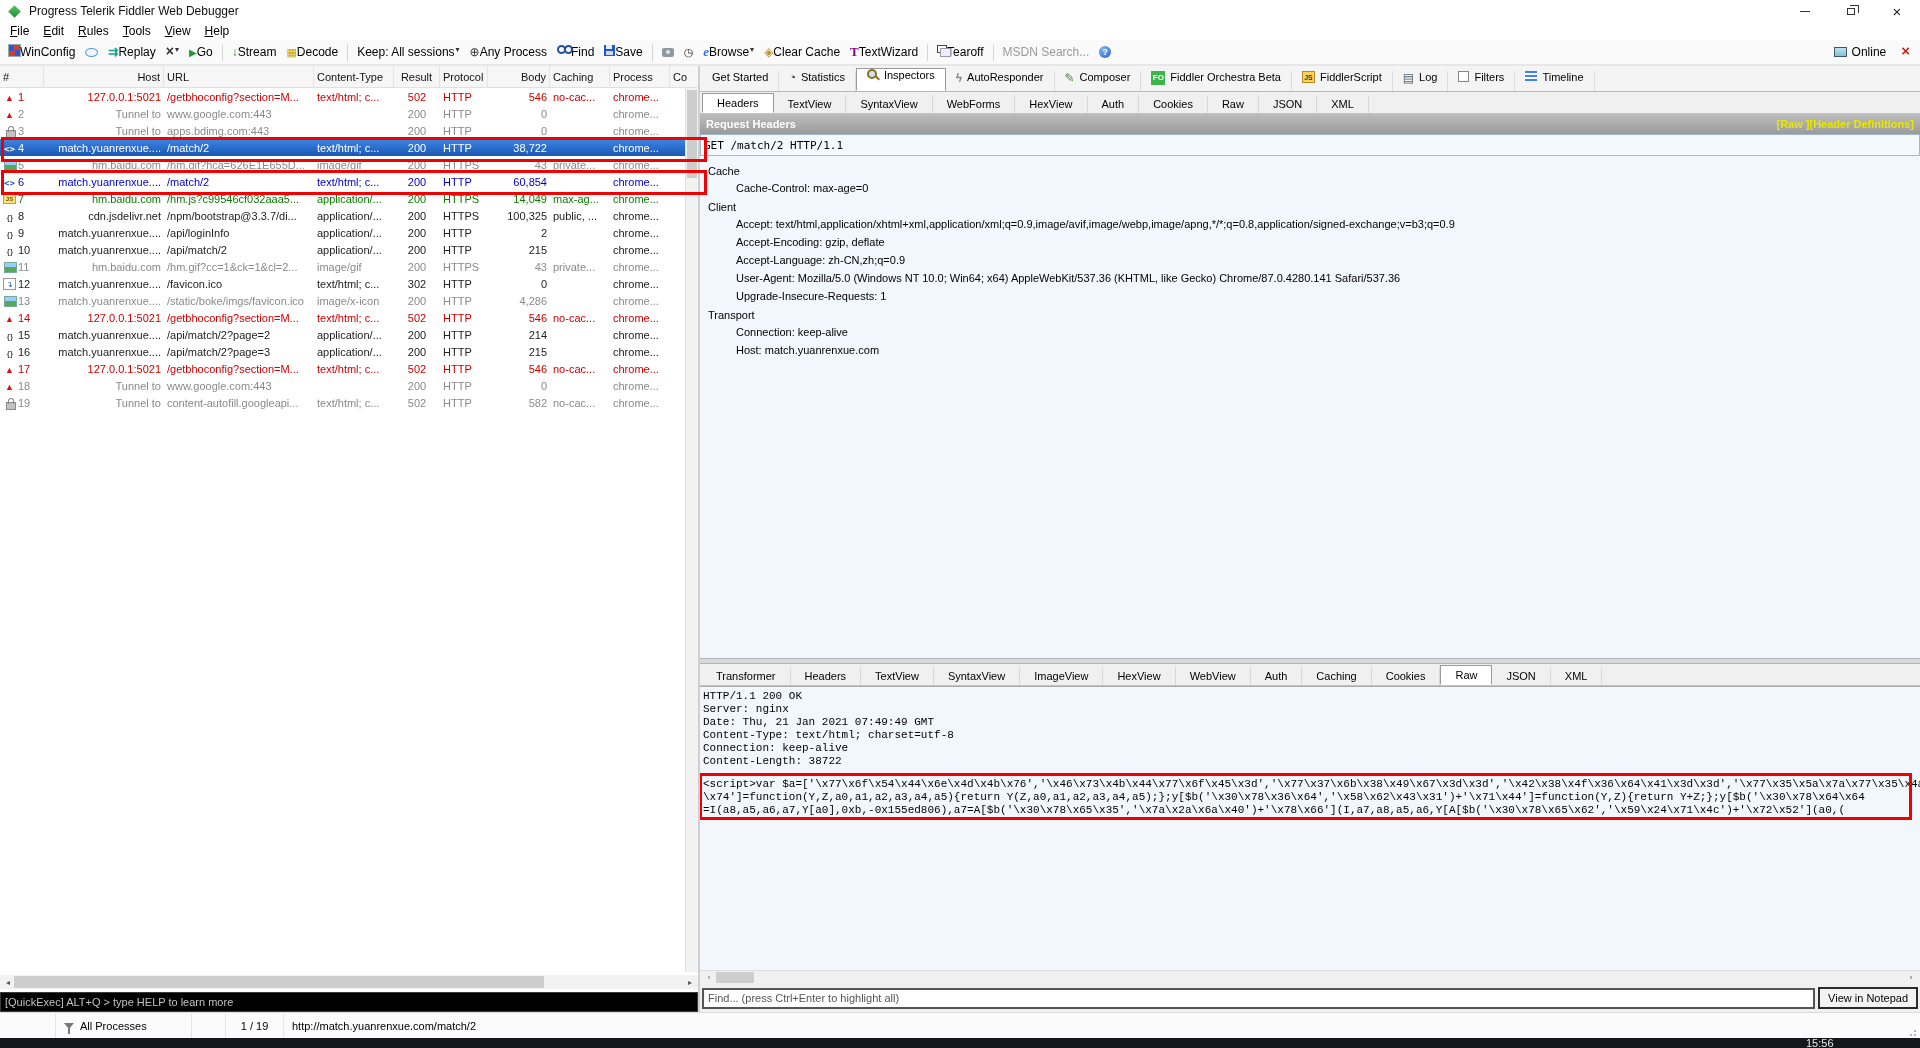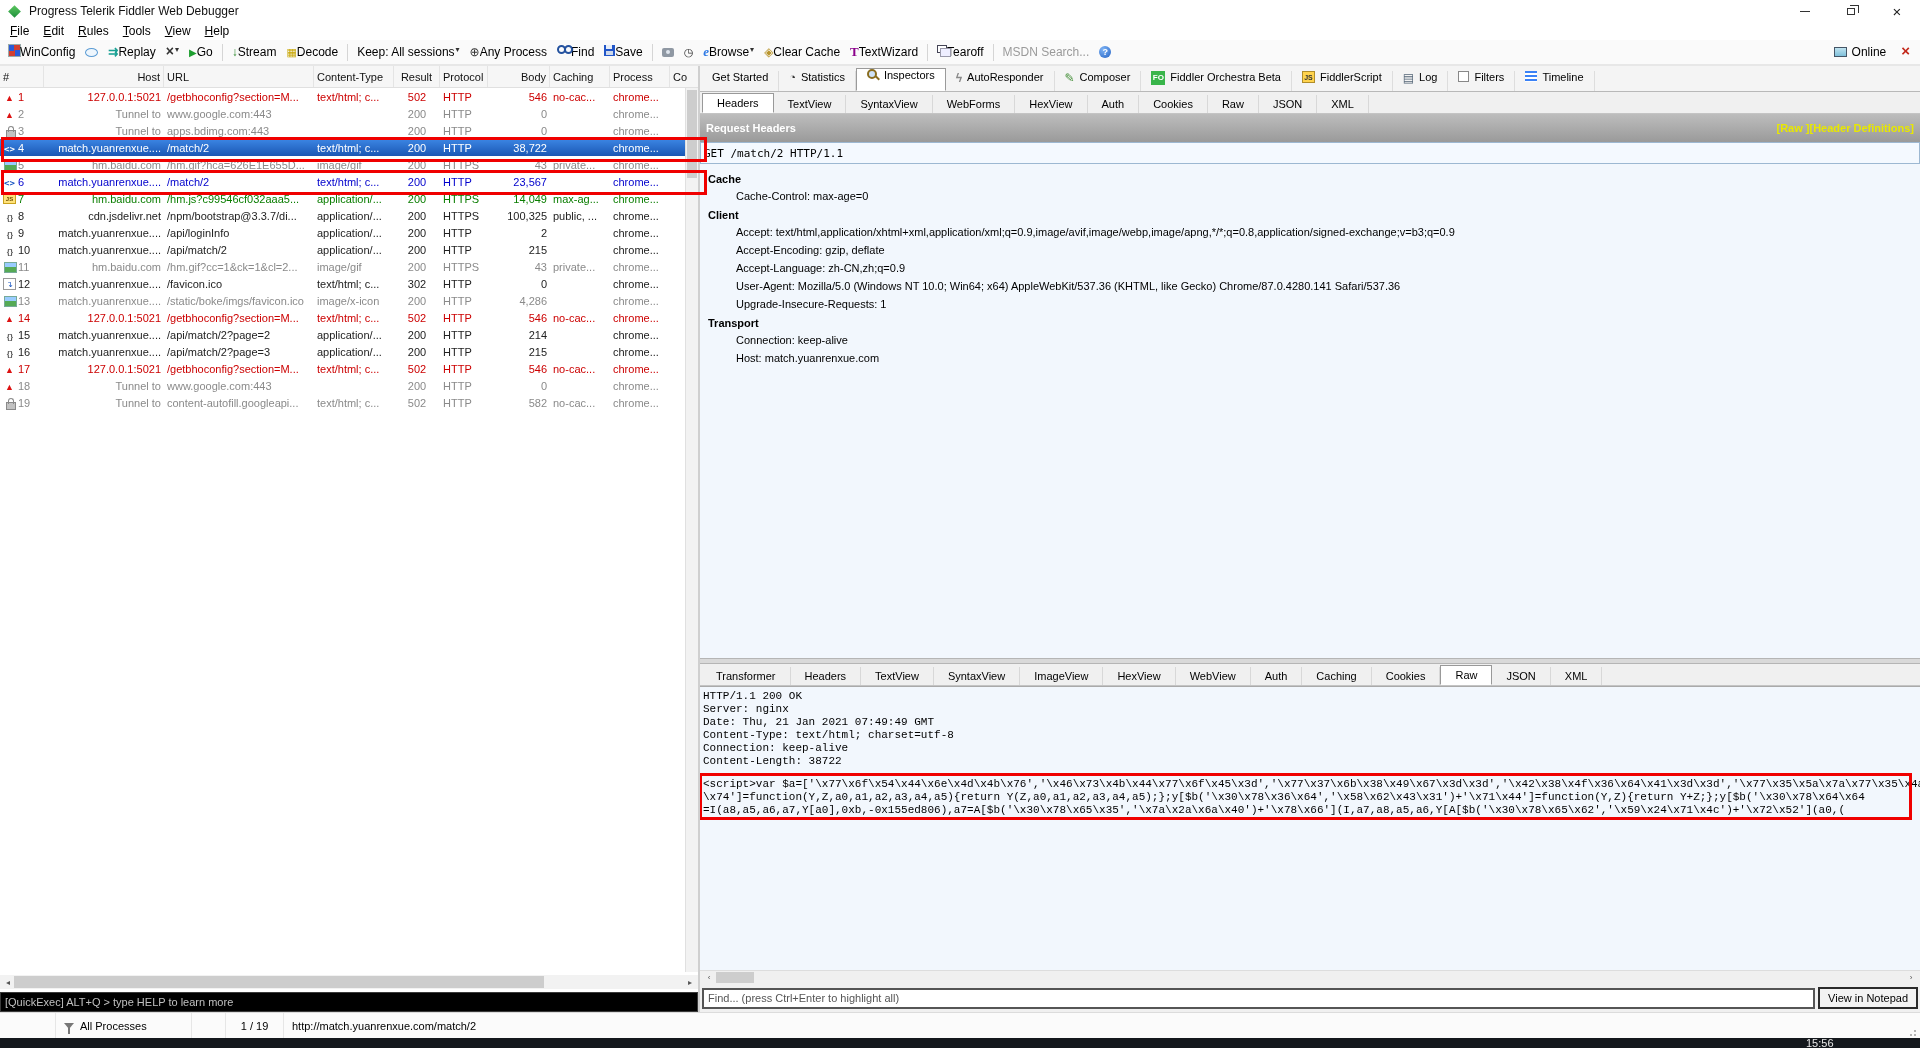--- a/index.html
+++ b/index.html
@@ -113,25 +113,25 @@
   .quickexec{height:20px;background:#000;color:#c0c0c0;font-size:11px;display:flex;align-items:center;padding-left:4px;margin-top:3px;border:1px solid #3a3a3a;flex:0 0 auto}
 
   
   .right-panel{flex:1;display:flex;flex-direction:column;background:#fff;min-width:0}
   .main-tabs{height:26px;display:flex;align-items:flex-end;background:#f4f4f4;border-bottom:1px solid #b8b8b8;padding-left:2px;flex:0 0 auto}
   .main-tab{display:flex;align-items:flex-start;gap:5px;padding:0 10px;height:20px;border-right:1px solid #ddd}
   .main-tab.active{background:#fff;border:1px solid #9a9a9a;border-bottom-color:#fff;height:23px}
   .sub-tabs{height:22px;display:flex;align-items:flex-end;background:#f0f0f0;border-bottom:1px solid #c4c4c4;padding-left:2px;flex:0 0 auto}
   .sub-tab{padding:3px 14px;border-right:1px solid #d8d8d8}
   .sub-tab.active{background:#fff;border:1px solid #999;border-bottom-color:#fff}
-  .req-bar{height:28px;background:linear-gradient(#bdbdbd,#9a9a9a);color:#fff;font-weight:700;display:flex;align-items:center;padding:0 6px;flex:0 0 auto}
+  .req-bar{height:20px;background:linear-gradient(#bdbdbd,#9a9a9a);color:#fff;font-weight:700;display:flex;align-items:center;padding:0 6px;flex:0 0 auto}
   .req-bar-links{margin-left:auto;display:flex;color:#e8e800;font-weight:700}
   .req-line{height:22px;margin:0;background:#f4f9ff;border:1px solid #9db8d2;font-family:"DejaVu Sans Mono",monospace;font-size:11px;display:flex;align-items:center;padding-left:3px;flex:0 0 auto}
   .req-tree{flex:1;background:#f2f7fd;overflow:hidden;padding-top:5px}
-  .group-name{font-weight:700;padding:4px 0 2px 8px}
+  .group-name{font-weight:400;padding:4px 0 2px 8px}
   .group-item{padding:3px 0 3px 36px;white-space:nowrap;overflow:hidden}
   .resp-splitter{height:6px;background:#d9d9d9;border-top:1px solid #b5b5b5;border-bottom:1px solid #b5b5b5;flex:0 0 auto}
   .resp-body{height:284px;background:#f2f7fd;border-top:1px solid #aaa;font-family:Liberation Mono, monospace;font-size:11px;line-height:13px;padding:3px 0 0 3px;overflow:hidden;position:relative;flex:0 0 auto}
   .resp-line{white-space:pre;overflow:hidden}
   .resp-gap{height:10px}
   .resp-annotation{position:absolute;left:-1px;top:86px;width:1213px;height:47px;border:3px solid #f00000;pointer-events:none}
   .resp-hscroll{height:14px;background:#f0f0f0;border-top:1px solid #ddd;position:relative;display:flex;align-items:center;justify-content:space-between;padding:0 3px;flex:0 0 auto}
   .resp-hscroll .thumb{position:absolute;left:16px;top:1px;bottom:1px;width:38px;background:#cdcdcd}
   .find-bar{height:28px;background:#f0f0f0;display:flex;align-items:center;padding:3px 2px;gap:3px;flex:0 0 auto}
   .find-input{flex:1;height:21px;border:2px solid #555;background:#fff;font-size:11px;padding:0 4px;font-family:"Liberation Sans",sans-serif;color:#333}
@@ -358,21 +358,21 @@
         <div class="session-row tone-link">
           <div class="cell c-num">
             <span class="ri ri-code"></span>
             <span>6</span>
           </div>
           <div class="cell c-host">match.yuanrenxue....</div>
           <div class="cell c-url">/match/2</div>
           <div class="cell c-ctype">text/html; c...</div>
           <div class="cell c-result">200</div>
           <div class="cell c-proto">HTTP</div>
-          <div class="cell c-body">23,567</div>
+          <div class="cell c-body">60,854</div>
           <div class="cell c-caching"></div>
           <div class="cell c-process">chrome...</div>
           <div class="cell c-rest"></div>
         </div>
         <div class="session-row tone-success">
           <div class="cell c-num">
             <span class="ri ri-js-page"></span>
             <span>7</span>
           </div>
           <div class="cell c-host">hm.baidu.com</div>

